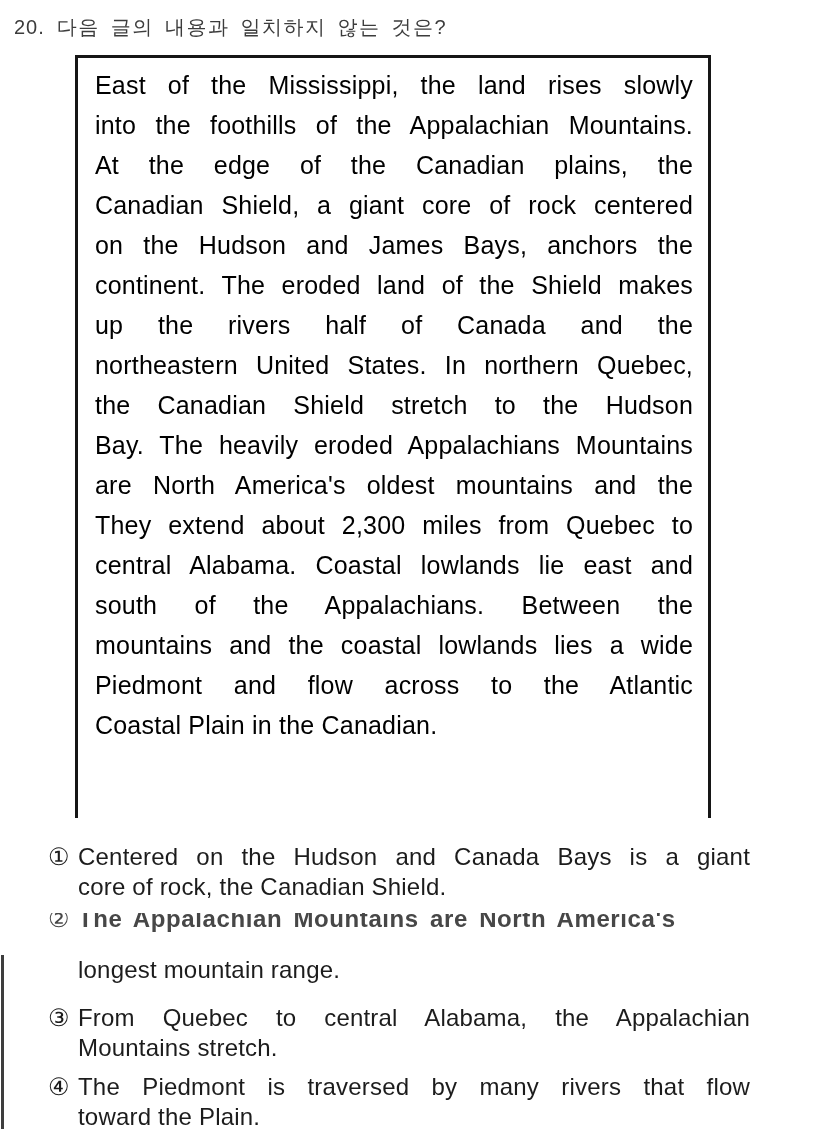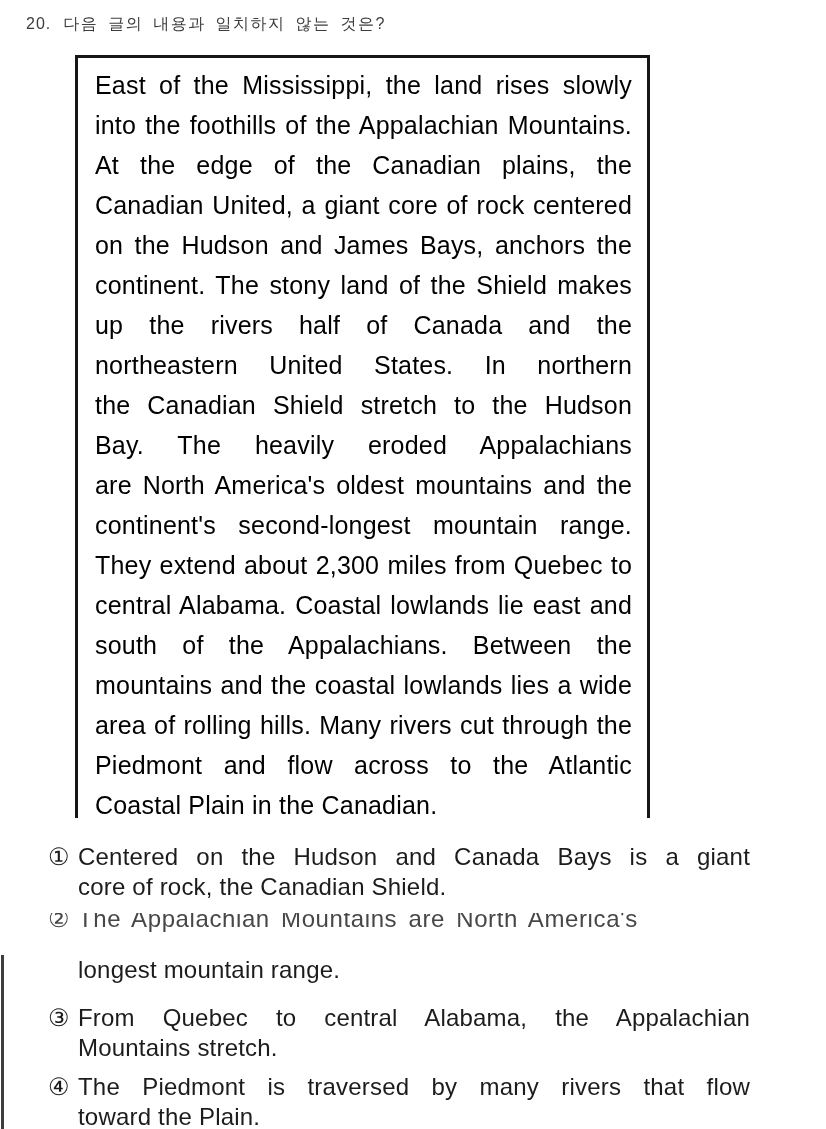--- a/index.html
+++ b/index.html
@@ -8,31 +8,30 @@
     width:826px; height:1129px;
     position:relative; overflow:hidden;
     font-family:"Liberation Sans", sans-serif;
     color:#1a1a1a;
   }
   .page { position:absolute; inset:0; }
 
   
   .qheader {
     position:absolute; left:14px; top:14px;
-    font-size:16px; color:#3c3c3c;
+    font-size:20px; color:#3c3c3c;
     white-space:nowrap;
-    margin-left:12px;
   }
   .qnum { margin-right:12px; letter-spacing:1px; }
   .qprompt { letter-spacing:1.5px; word-spacing:4px; }
 
   
   .passage-box {
     position:absolute; left:75px; top:55px;
-    width:575px; height:763px;
+    width:636px; height:763px;
     border:3px solid #161616; border-bottom:none;
     padding:7px 15px 0 17px;
     overflow:hidden;
     background:#ffffff;
   }
   .pline {
     font-size:25px; line-height:40px; height:40px;
     color:#000000;
     letter-spacing:0.2px;
     text-align:justify; text-align-last:justify;
@@ -56,21 +55,21 @@
   .choice-2 { margin-top:11px; }
   .choice-2 .crow + .crow { margin-top:20px; }
   .choice-3 { margin-top:18px; }
   .choice-4 { margin-top:9px; }
 
   
   .crow.clipped { height:22px; overflow:hidden; color:#474747; }
   .crow.clipped > * { position:relative; top:-9px; color:#474747; }
   .choice-2 .crow.clipped .ctext {
     text-align:left; text-align-last:left;
-    word-spacing:4px; letter-spacing:0.6px;
+    word-spacing:4px; letter-spacing:0.6px;font-weight:bold;
   }
 
   
   .left-rule {
     position:absolute; left:1px; top:955px;
     width:3px; height:174px;
     background:#3e3e3e;
   }
 </style>
 </head>
@@ -80,34 +79,32 @@
 
   <div class="qheader">
     <span class="qnum">20.</span><span class="qprompt">다음 글의 내용과 일치하지 않는 것은?</span>
   </div>
 
   <div class="passage-box">
     <div class="passage">
         <div class="pline">East of the Mississippi, the land rises slowly</div>
         <div class="pline">into the foothills of the Appalachian Mountains.</div>
         <div class="pline">At the edge of the Canadian plains, the</div>
-        <div class="pline">Canadian United, a giant core of rock centered</div>
+        <div class="pline">Canadian Shield, a giant core of rock centered</div>
         <div class="pline">on the Hudson and James Bays, anchors the</div>
-        <div class="pline">continent. The stony land of the Shield makes</div>
+        <div class="pline">continent. The eroded land of the Shield makes</div>
         <div class="pline">up the rivers half of Canada and the</div>
         <div class="pline">northeastern United States. In northern Quebec,</div>
         <div class="pline">the Canadian Shield stretch to the Hudson</div>
         <div class="pline">Bay. The heavily eroded Appalachians Mountains</div>
         <div class="pline">are North America's oldest mountains and the</div>
-        <div class="pline">continent's second-longest mountain range.</div>
         <div class="pline">They extend about 2,300 miles from Quebec to</div>
         <div class="pline">central Alabama. Coastal lowlands lie east and</div>
         <div class="pline">south of the Appalachians. Between the</div>
         <div class="pline">mountains and the coastal lowlands lies a wide</div>
-        <div class="pline">area of rolling hills. Many rivers cut through the</div>
         <div class="pline">Piedmont and flow across to the Atlantic</div>
         <div class="pline last">Coastal Plain in the Canadian.</div>
       </div>
   </div>
 
   <div class="choices">
       <div class="choice choice-1">
         <div class="crow">
           <span class="marker">①</span>
           <span class="ctext jfull">Centered on the Hudson and Canada Bays is a giant</span>

